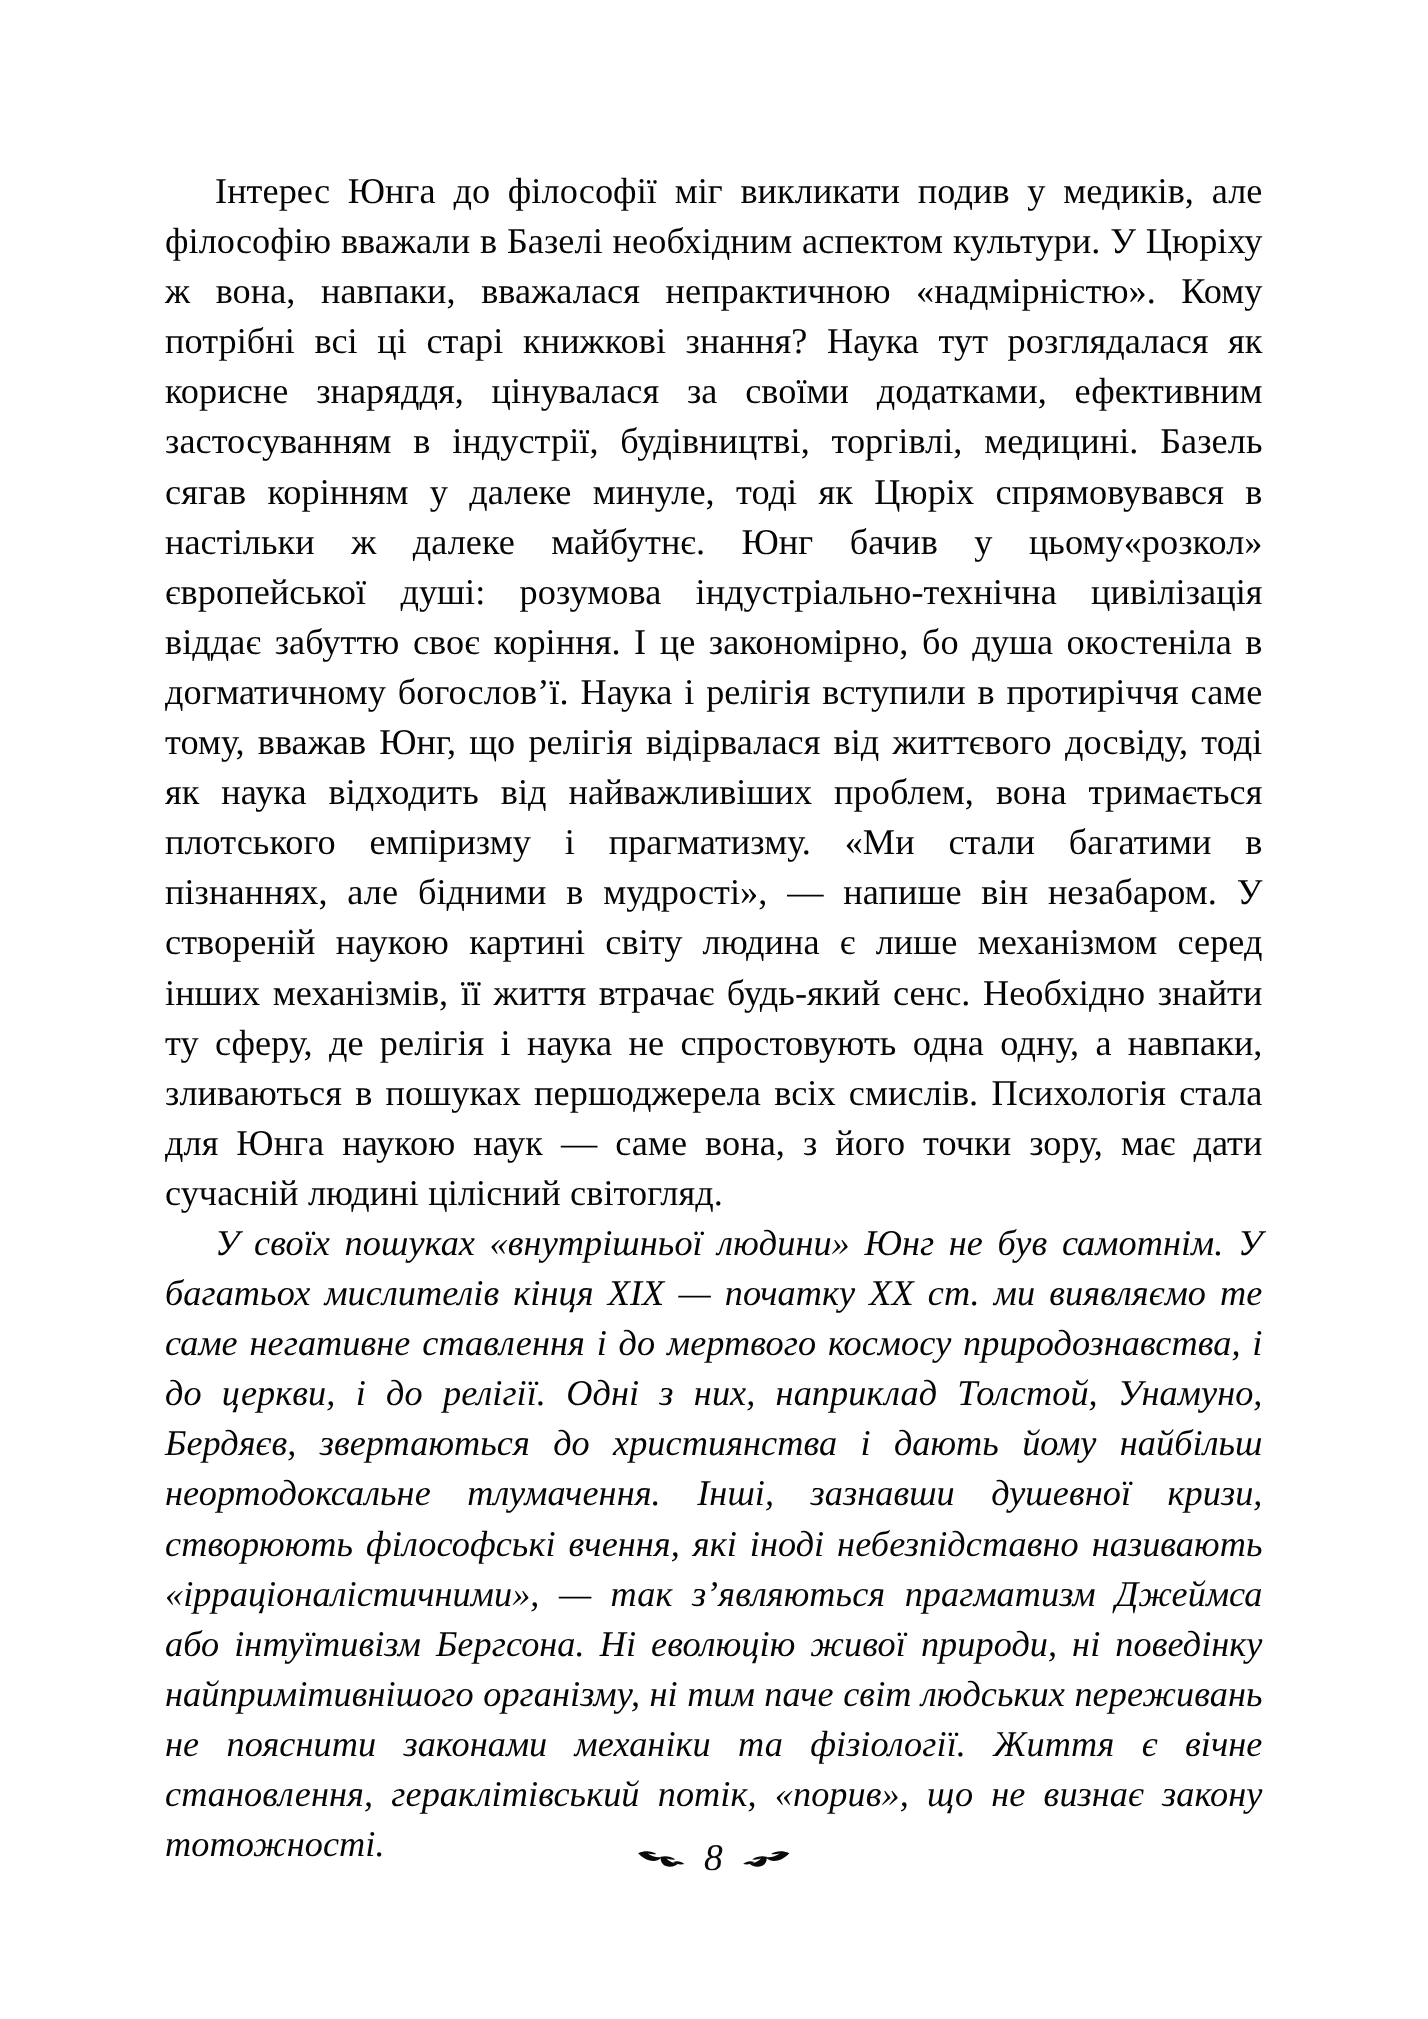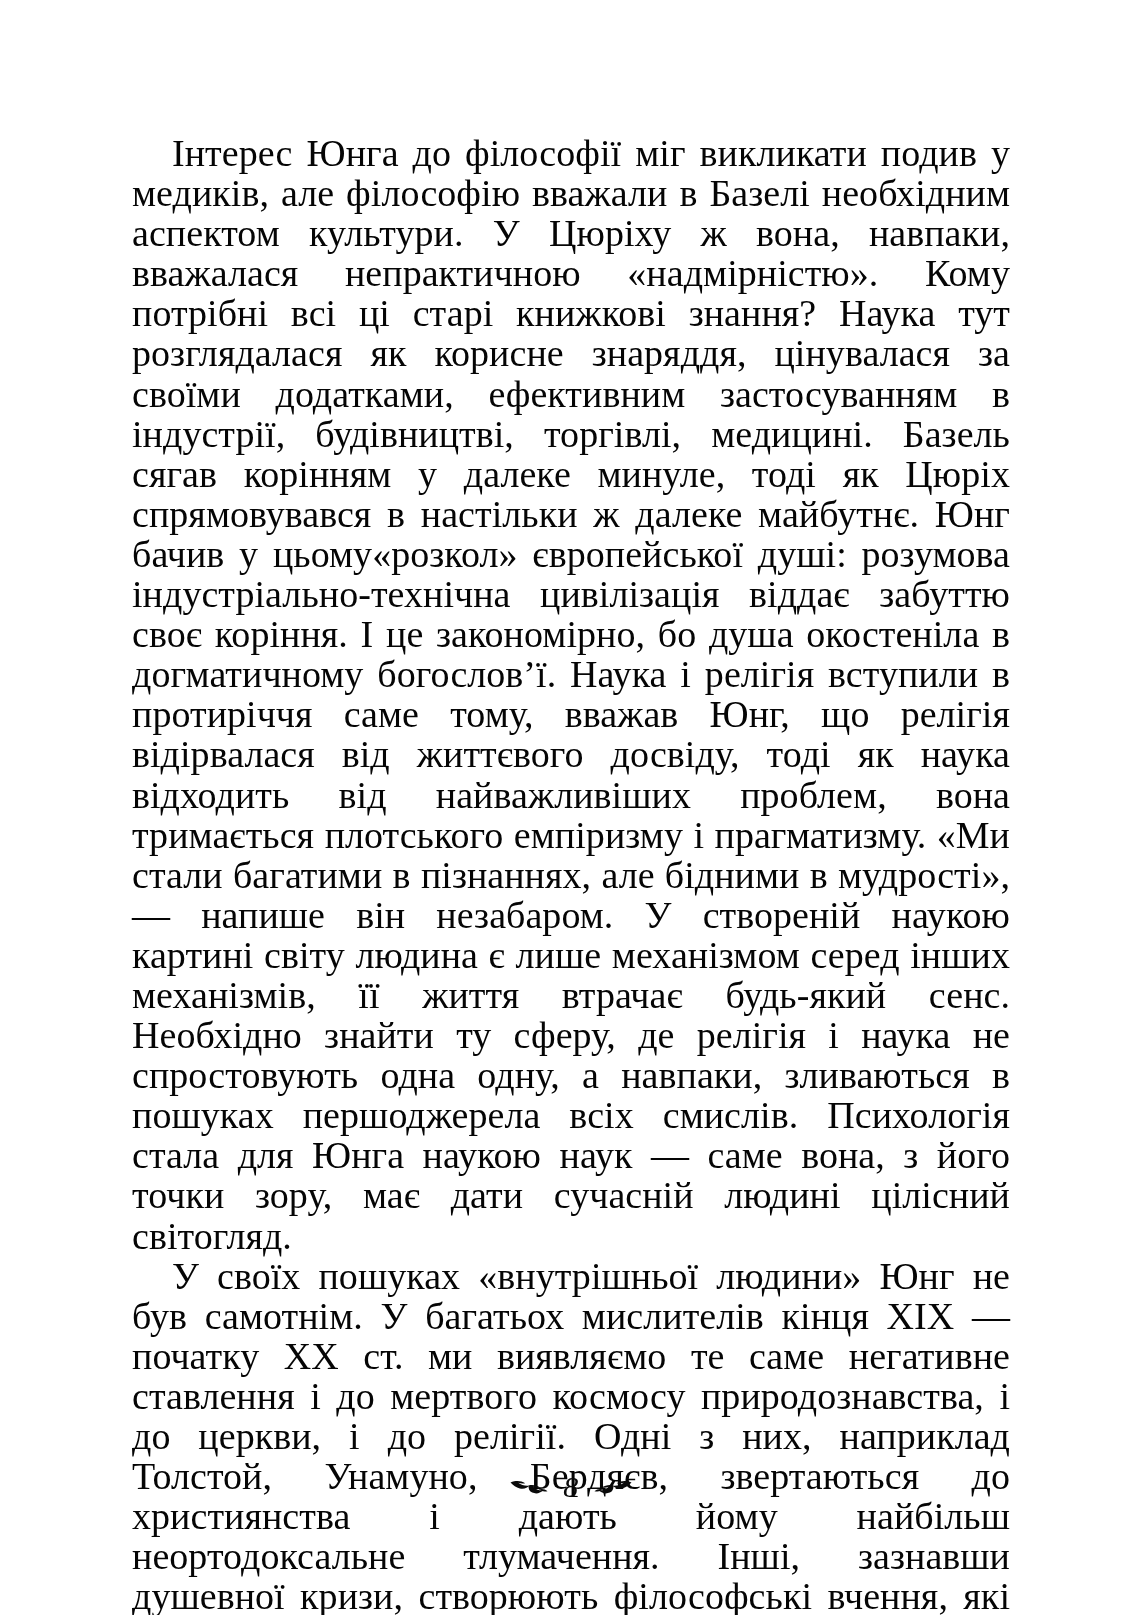--- a/index.html
+++ b/index.html
@@ -21,35 +21,36 @@
   .text-block {
     position: absolute;
     left: 132px;
     top: 133px;
     width: 878px;
   }
 
   .para {
     margin: 0;
     font-family: "Liberation Serif", "DejaVu Serif", serif;
-    font-size: 38px;
+    font-size: 29px;
     line-height: 40.1px;
     color: #050505;
     text-align: justify;
     text-justify: inter-word;
     text-indent: 40px;
     hyphens: none;
     -webkit-hyphens: none;
     letter-spacing: 0.05px;
     word-spacing: 0.2px;
   }
 
   
   .para:last-of-type {
     margin-top: 0;
+    font-style: italic;
   }
 
   .footer {
     position: absolute;
     left: 0;
     right: 0;
     top: 1472px;
     text-align: center;
     height: 46px;
   }

